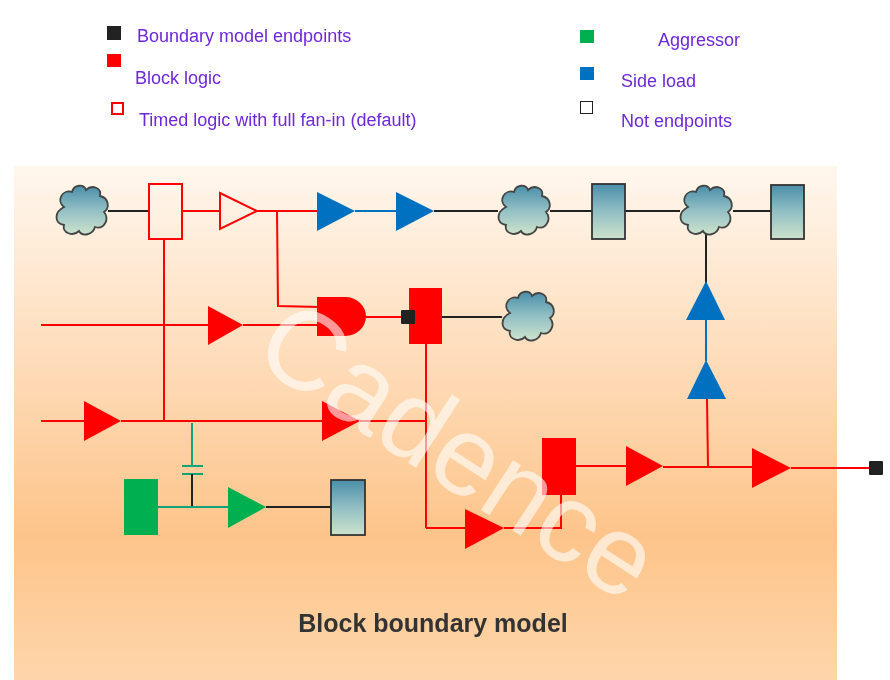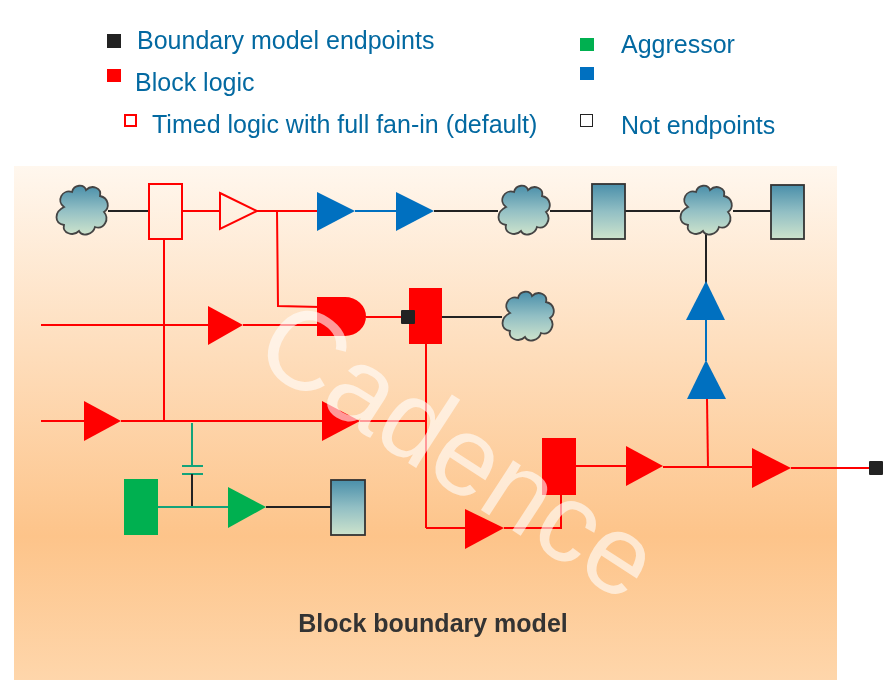--- a/index.html
+++ b/index.html
@@ -1,44 +1,45 @@
 <!DOCTYPE html>
 <html><head>
 <meta charset="utf-8">
 <style>
   html, body { margin: 0; padding: 0; background: #ffffff; }
   body { width: 890px; height: 680px; position: relative; overflow: hidden; font-family: "Liberation Sans", sans-serif; }
-  .legend-item { position: absolute; display: flex; align-items: center; font-size: 25px; color: #0369a1; white-space: nowrap; }
+  .legend-item { position: absolute; display: flex; align-items: flex-start; font-size: 18px; color: #6d28d9; white-space: nowrap; }
   .swatch { display: inline-block; width: 12px; height: 12px; box-sizing: border-box; margin-right: 16px; }
   #diagram { position: absolute; left: 0; top: 0; }
   .block-title { font-family: "Liberation Sans", sans-serif; font-weight: bold; font-size: 25px; fill: #333333; }
   .watermark { font-family: "Liberation Sans", sans-serif; font-size: 112px; fill: #ffffff; fill-opacity: 0.6; }
 </style>
 </head>
 <body>
 
 <div class="legend-item" style="left:107px; top:26px;">
   <span class="swatch" style="background:#222222; width:14px; height:14px;"></span>
   <span>Boundary model endpoints</span>
 </div>
 <div class="legend-item" style="left:107px; top:68px;">
   <span class="swatch" style="background:#ff0000; width:14px; height:13px; margin-top:-14px; margin-right:14px;"></span>
   <span>Block logic</span>
 </div>
-<div class="legend-item" style="left:124px; top:110px;">
+<div class="legend-item" style="left:111px; top:110px;">
   <span class="swatch" style="border:2px solid #ff0000; width:13px; height:13px; margin-top:-8px; margin-right:15px;"></span>
   <span>Timed logic with full fan-in (default)</span>
 </div>
 
-<div class="legend-item" style="left:580px; top:30px;">
+<div class="legend-item" style="left:580px; top:30px;gap:37px;">
   <span class="swatch" style="background:#00b050; width:14px; height:13px; margin-right:27px;"></span>
   <span>Aggressor</span>
 </div>
 <div class="legend-item" style="left:580px; top:71px;">
   <span class="swatch" style="background:#0070c0; width:14px; height:13px; margin-top:-4px; margin-right:27px;"></span>
+  <span>Side load</span>
 </div>
 <div class="legend-item" style="left:580px; top:111px;">
   <span class="swatch" style="border:1.5px solid #222222; width:13px; height:13px; margin-top:-10px; margin-right:28px;"></span>
   <span>Not endpoints</span>
 </div>
 
 <svg id="diagram" width="890" height="680" viewBox="0 0 890 680" xmlns="http://www.w3.org/2000/svg">
   <defs>
     <linearGradient id="bgGrad" x1="0" y1="0" x2="0" y2="1">
       <stop offset="0" stop-color="#fff7ee"></stop>

